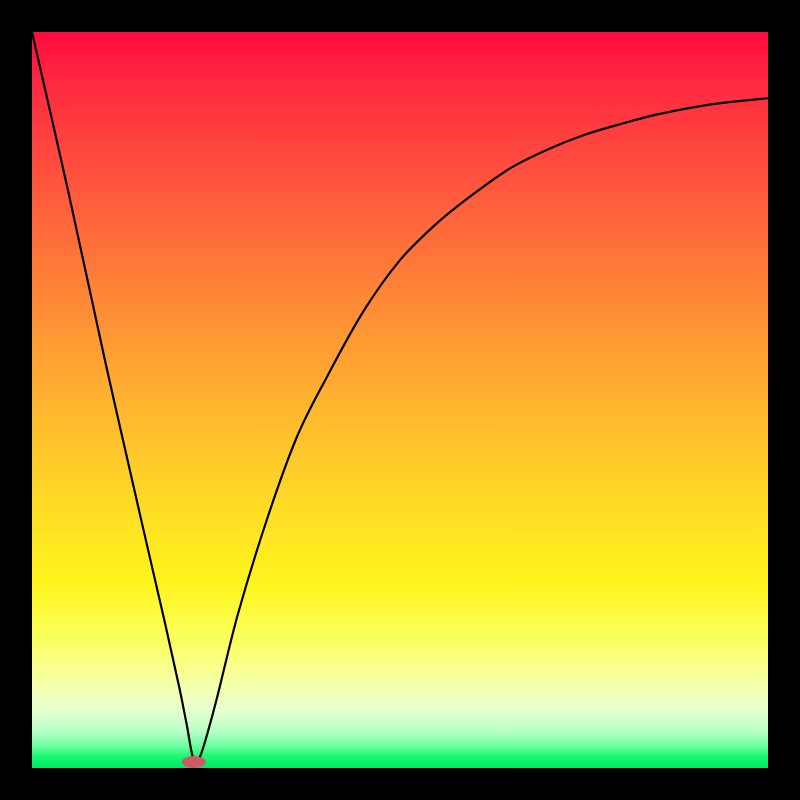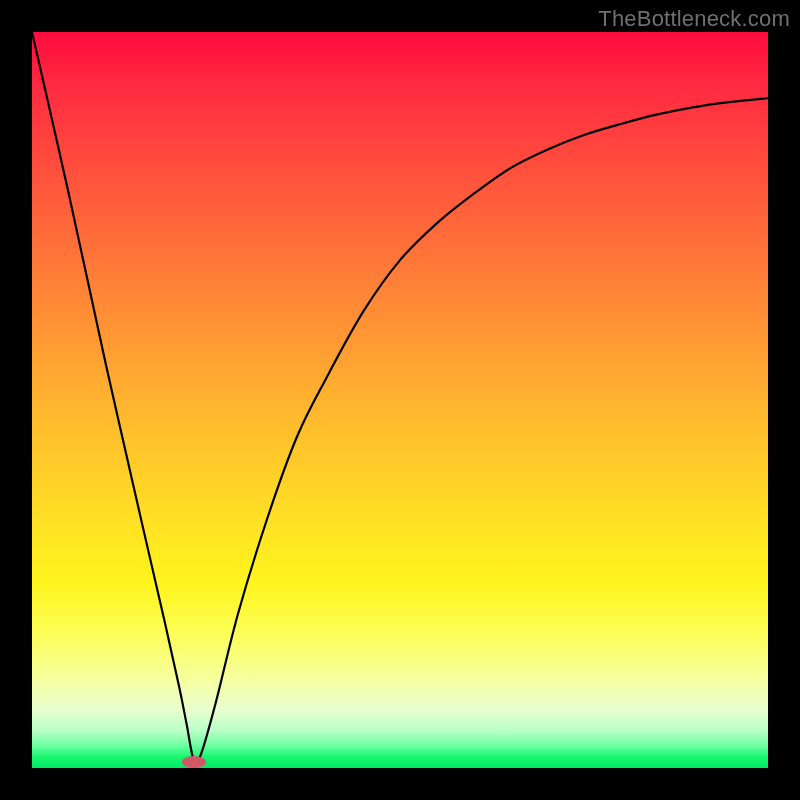--- a/index.html
+++ b/index.html
@@ -76,15 +76,14 @@
 
 <div class="frame">
 
   <div class="plot-area">
     <svg class="curve-svg" viewBox="0 0 736 736" preserveAspectRatio="none">
       <path id="curvePath" class="curve-path" d="M 0 0 C 6.133333333333334 26.98666666666666, 24.53333333333334 106.71999999999997, 36.800000000000004 161.91999999999996 C 49.06666666666667 217.11999999999995, 61.33333333333334 276, 73.60000000000001 331.2 C 85.86666666666667 386.4, 100.58666666666666 450.18666666666667, 110.39999999999999 493.12 C 120.21333333333332 536.0533333333333, 126.34666666666665 561.8133333333333, 132.48 588.8 C 138.61333333333332 615.7866666666666, 143.52 637.8666666666666, 147.20000000000002 655.04 C 150.88000000000002 672.2133333333334, 152.10666666666668 679.5733333333334, 154.56 691.84 C 157.01333333333332 704.1066666666667, 159.46666666666664 723.7333333333333, 161.92 728.64 C 164.37333333333333 733.5466666666666, 165.6 731.0933333333332, 169.28 721.28 C 172.96 711.4666666666667, 177.86666666666667 693.0666666666666, 184 669.76 C 190.13333333333333 646.4533333333334, 197.49333333333334 612.1066666666667, 206.08 581.44 C 214.66666666666669 550.7733333333334, 225.70666666666668 515.2, 235.52 485.76 C 245.33333333333334 456.32, 255.14666666666665 428.1066666666667, 264.96 404.8 C 274.7733333333333 381.49333333333334, 283.36 366.7733333333333, 294.40000000000003 345.91999999999996 C 305.44000000000005 325.0666666666666, 318.93333333333334 299.3066666666667, 331.2 279.68 C 343.46666666666664 260.05333333333334, 355.73333333333335 242.88000000000002, 368 228.16000000000003 C 380.26666666666665 213.44000000000003, 392.53333333333336 202.40000000000003, 404.8 191.36 C 417.06666666666666 180.32, 429.3333333333333 171.11999999999995, 441.59999999999997 161.91999999999996 C 453.8666666666666 152.71999999999997, 466.1333333333334 143.52000000000007, 478.40000000000003 136.16000000000008 C 490.6666666666667 128.8000000000001, 502.9333333333333 123.28000000000002, 515.1999999999999 117.75999999999999 C 527.4666666666666 112.23999999999997, 539.7333333333333 107.3333333333333, 552 103.03999999999996 C 564.2666666666667 98.74666666666663, 576.5333333333334 95.43466666666666, 588.8000000000001 92 C 601.0666666666667 88.56533333333334, 613.3333333333334 85.25333333333334, 625.6 82.43200000000002 C 637.8666666666667 79.61066666666669, 650.1333333333333 77.15733333333334, 662.4 75.072 C 674.6666666666666 72.98666666666666, 686.9333333333333 71.39199999999995, 699.1999999999999 69.91999999999996 C 711.4666666666666 68.44799999999996, 729.8666666666667 66.85333333333334, 736 66.24000000000001"></path>
       <ellipse id="markerEl" class="marker" cx="161.92" cy="730.112" rx="12" ry="6" fill="#cf5a66"></ellipse>
     </svg>
   </div>
 
-  <div class="watermark">TheBottleneck.com</div>
 
 </div>
 
 </body></html>

